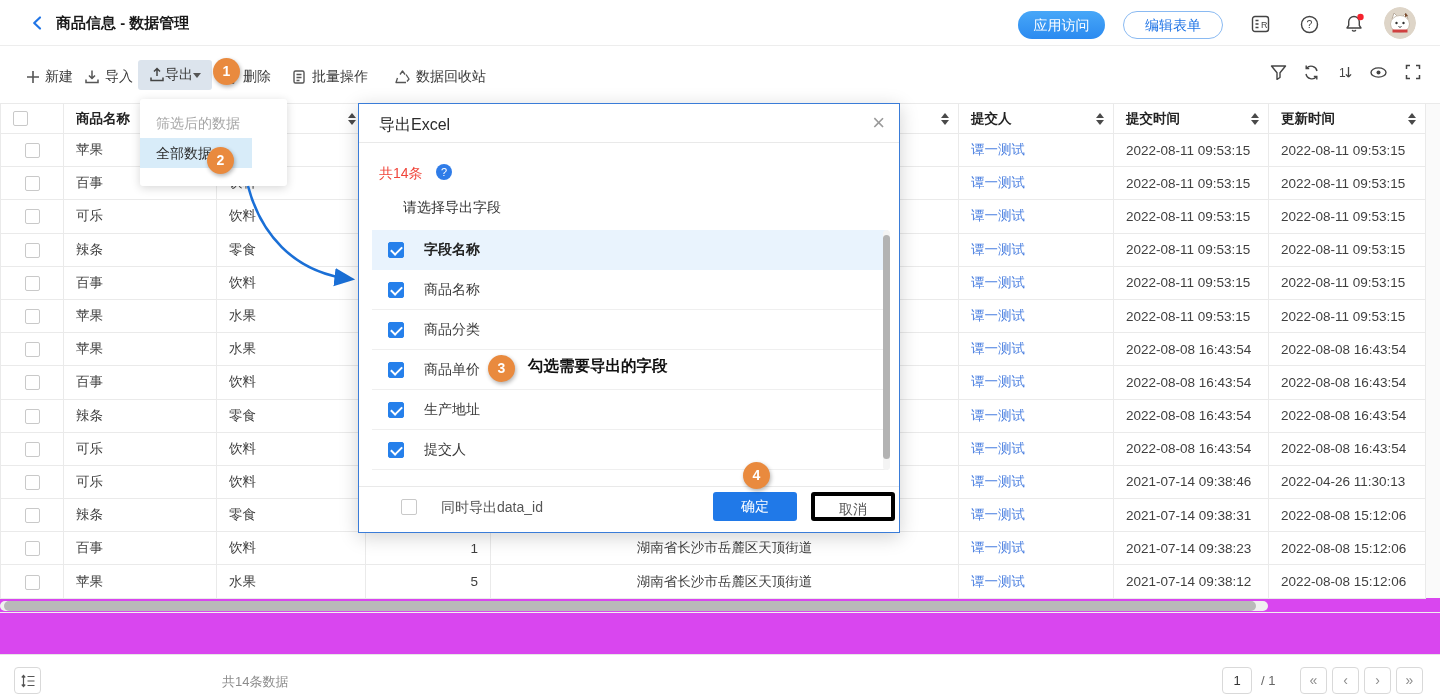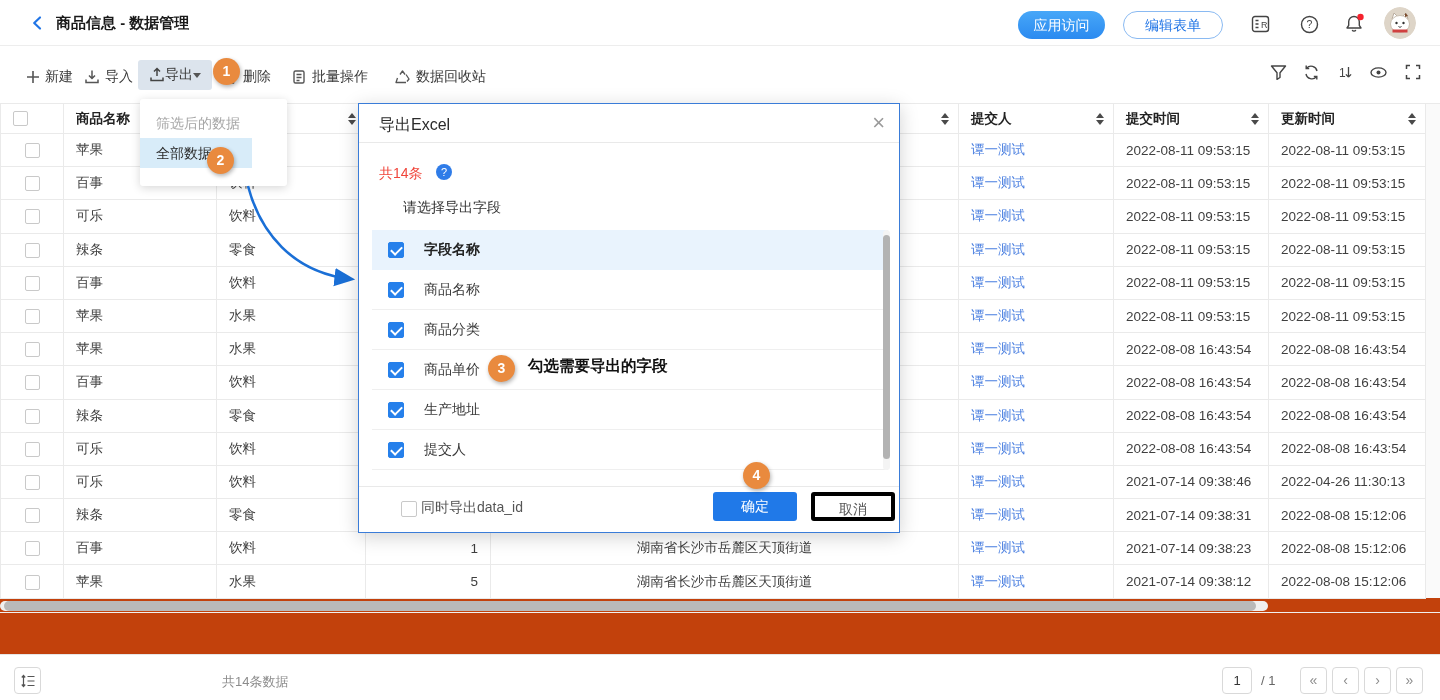--- a/index.html
+++ b/index.html
@@ -1,18 +1,18 @@
 <!DOCTYPE html>
 <html><head>
 <meta charset="utf-8">
 <style>
   * { margin:0; padding:0; box-sizing:border-box; }
   html,body { width:1440px; height:700px; }
   body { font-family:"Liberation Sans","DejaVu Sans",sans-serif; background:#fff; color:#3a3a3a; overflow:hidden; }
-  .screen { position:relative; width:1440px; height:700px; background:#c2410c; overflow:hidden; }
+  .screen { position:relative; width:1440px; height:700px; background:#d946ef; overflow:hidden; }
   svg { display:block; }
 
   
   .topbar { position:absolute; left:0; top:0; width:1440px; height:46px; background:#fff; border-bottom:1px solid #ededed; z-index:10; }
   .back-btn { position:absolute; left:30px; top:15px; cursor:pointer; }
   .page-title { position:absolute; left:56px; top:14px; font-size:15px; font-weight:bold; color:#1a1a1a; }
   .btn-app { position:absolute; left:1018px; top:11px; width:87px; height:28px; border-radius:14px;
              background:linear-gradient(180deg,#47a7f8,#2b8af0); color:#fff; font-size:14px; text-align:center; line-height:28px; cursor:pointer; }
   .btn-edit { position:absolute; left:1123px; top:11px; width:100px; height:28px; border-radius:14px;
               background:#fff; border:1px solid #8abaf2; color:#2175e6; font-size:14px; text-align:center; line-height:26px; cursor:pointer; }
@@ -73,21 +73,21 @@
               font-size:11px; text-align:center; line-height:16px; cursor:pointer; }
   .dlg-hint { position:absolute; left:20px; top:95px; font-size:14px; color:#333;margin-left:24px; }
   .field-list { position:absolute; left:13px; top:126px; width:516px; }
   .field-row { height:40px; display:flex; align-items:center; gap:20px; padding-left:16px; border-bottom:1px solid #efefef; background:#fff; }
   .field-row.head { background:#e9f3fd; border-bottom:none; }
   .field-row.head .f-label { font-weight:bold; color:#222; }
   .f-label { font-size:14px; color:#3a3a3a; }
   .dlg-scroll-track { position:absolute; left:524px; top:126px; width:7px; height:240px; background:#f4f4f4; border-radius:4px; }
   .dlg-scroll-thumb { position:absolute; left:524px; top:131px; width:7px; height:224px; background:#b3b3b3; border-radius:4px; cursor:pointer; }
   .dlg-hr2 { position:absolute; left:0; top:382px; width:100%; height:1px; background:#e9e9e9; }
-  .dataid-row { position:absolute; left:16px; top:395px; display:flex; align-items:flex-end; gap:4px; cursor:pointer;padding-left:26px; }
+  .dataid-row { position:absolute; left:16px; top:395px; display:flex; align-items:flex-start; gap:24px; cursor:pointer;padding-left:26px; }
   .dataid-label { font-size:14px; color:#555; }
   .btn-confirm { position:absolute; left:354px; top:388px; width:84px; height:29px; background:#2079e8; border-radius:3px;
                  color:#fff; font-size:14px; text-align:center; line-height:29px; cursor:pointer; }
   .btn-cancel { position:absolute; left:452px; top:388px; width:84px; height:29px; background:#fff; border:4px solid #000000; border-radius:3px;
                 color:#555; font-size:14px; text-align:center; line-height:27px; cursor:pointer; }
 
   
   .badge { position:absolute; width:27px; height:27px; border-radius:50%; background:#e98a3e; color:#fff; font-size:14px; font-weight:bold;
            text-align:center; line-height:27px; box-shadow:1px 2px 4px rgba(0,0,0,.3); z-index:60; }
   .annotation { position:absolute; left:528px; top:356px; font-size:15.5px; font-weight:bold; color:#111; z-index:60; }

